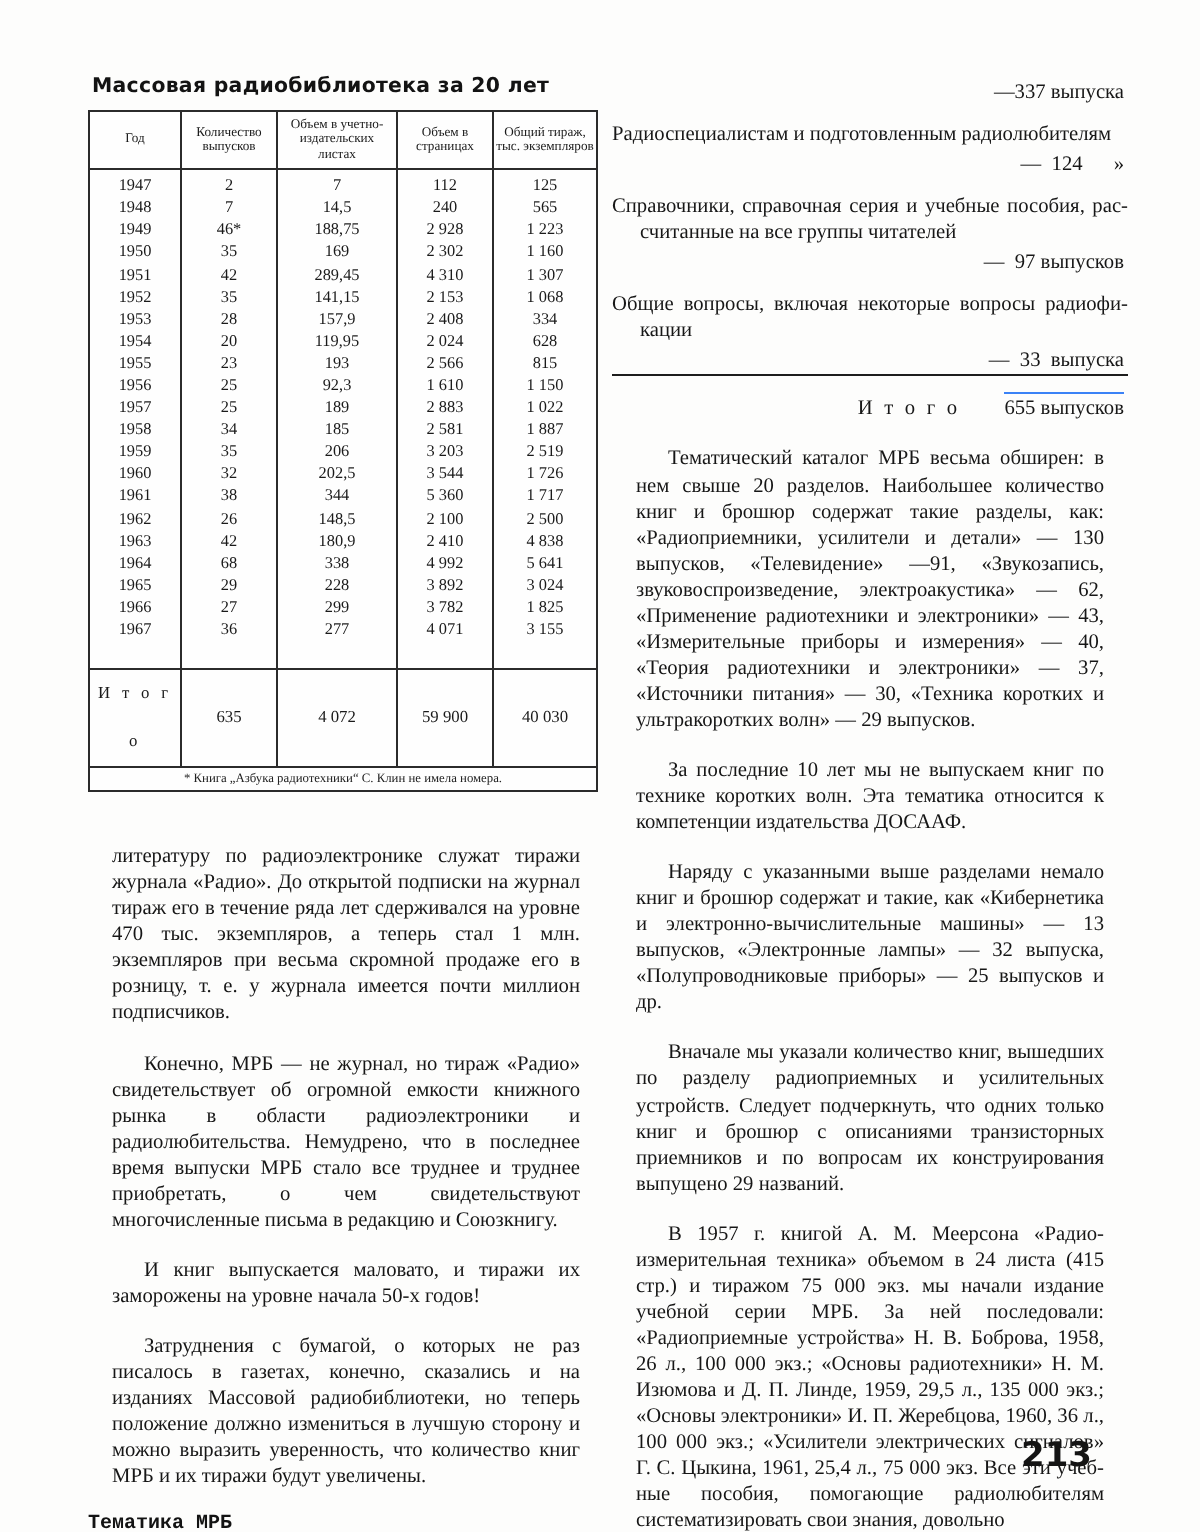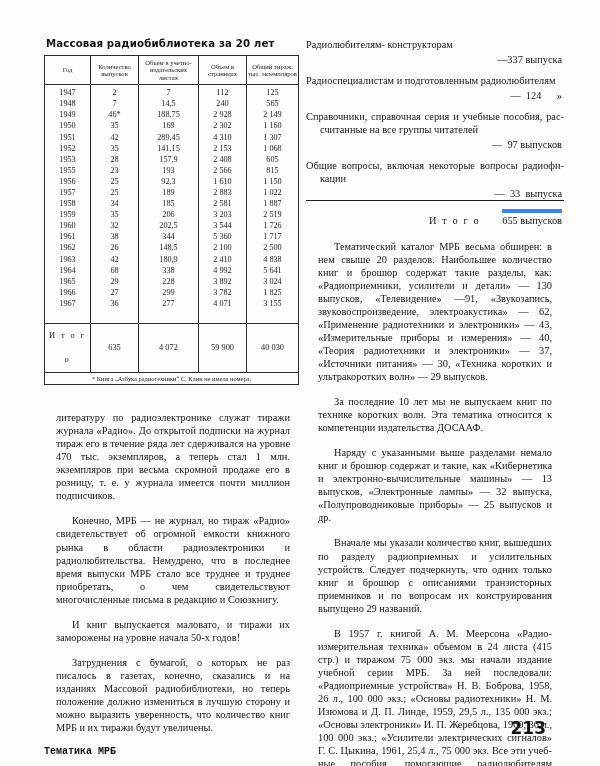--- a/index.html
+++ b/index.html
@@ -148,21 +148,21 @@
     font-size: 10.35px;
     line-height: 13.05px;
     margin-top: 1px;
     padding-right: 2px;
   }
   .total-line .tl-label {
     letter-spacing: 1.6px;
     margin-right: 22px;
   }
   .rule-above {
-    border-top: 4px solid #3b82f6;
+    border-top: 1px solid #3b82f6;
     display: inline-block;
     padding-top: 1px;
   }
 
   
   .folio {
     position: absolute;
     right: 54px;
     bottom: 28px;
     font-family: "DejaVu Sans", "Liberation Sans", sans-serif;
@@ -210,21 +210,21 @@
             <td>7</td>
             <td>14,5</td>
             <td>240</td>
             <td>565</td>
           </tr>
           <tr>
             <td>1949</td>
             <td>46*</td>
             <td>188,75</td>
             <td>2 928</td>
-            <td>2 149</td>
+            <td>1 223</td>
           </tr>
           <tr>
             <td>1950</td>
             <td>35</td>
             <td>169</td>
             <td>2 302</td>
             <td>1 160</td>
           </tr>
           <tr>
             <td>1951</td>
@@ -238,21 +238,28 @@
             <td>35</td>
             <td>141,15</td>
             <td>2 153</td>
             <td>1 068</td>
           </tr>
           <tr>
             <td>1953</td>
             <td>28</td>
             <td>157,9</td>
             <td>2 408</td>
-            <td>605</td>
+            <td>334</td>
+          </tr>
+          <tr>
+            <td>1954</td>
+            <td>20</td>
+            <td>119,95</td>
+            <td>2 024</td>
+            <td>628</td>
           </tr>
           <tr>
             <td>1955</td>
             <td>23</td>
             <td>193</td>
             <td>2 566</td>
             <td>815</td>
           </tr>
           <tr>
             <td>1956</td>
@@ -368,21 +375,20 @@
       <p class="cat-name">Начинающим радиолюбителям</p>
       <p class="cat-val">—  64  выпуска</p>
     </div>
   </div>
 
   <div class="col col-right">
     <div style="height:38px"></div>
 
     <div id="cat-list">
         <div class="cat-block">
-          <p class="cat-name">Радиолюбителям- конструкто­рам</p>
           <p class="cat-val">—337 выпуска</p>
         </div>
         <div class="cat-block">
           <p class="cat-name">Радиоспециалистам и подго­товленным радиолюбителям</p>
           <p class="cat-val">—  124      »</p>
         </div>
         <div class="cat-block">
           <p class="cat-name">Справочники, справочная се­рия и учебные пособия, рас­считанные на все группы читателей</p>
           <p class="cat-val">—  97 выпусков</p>
         </div>

